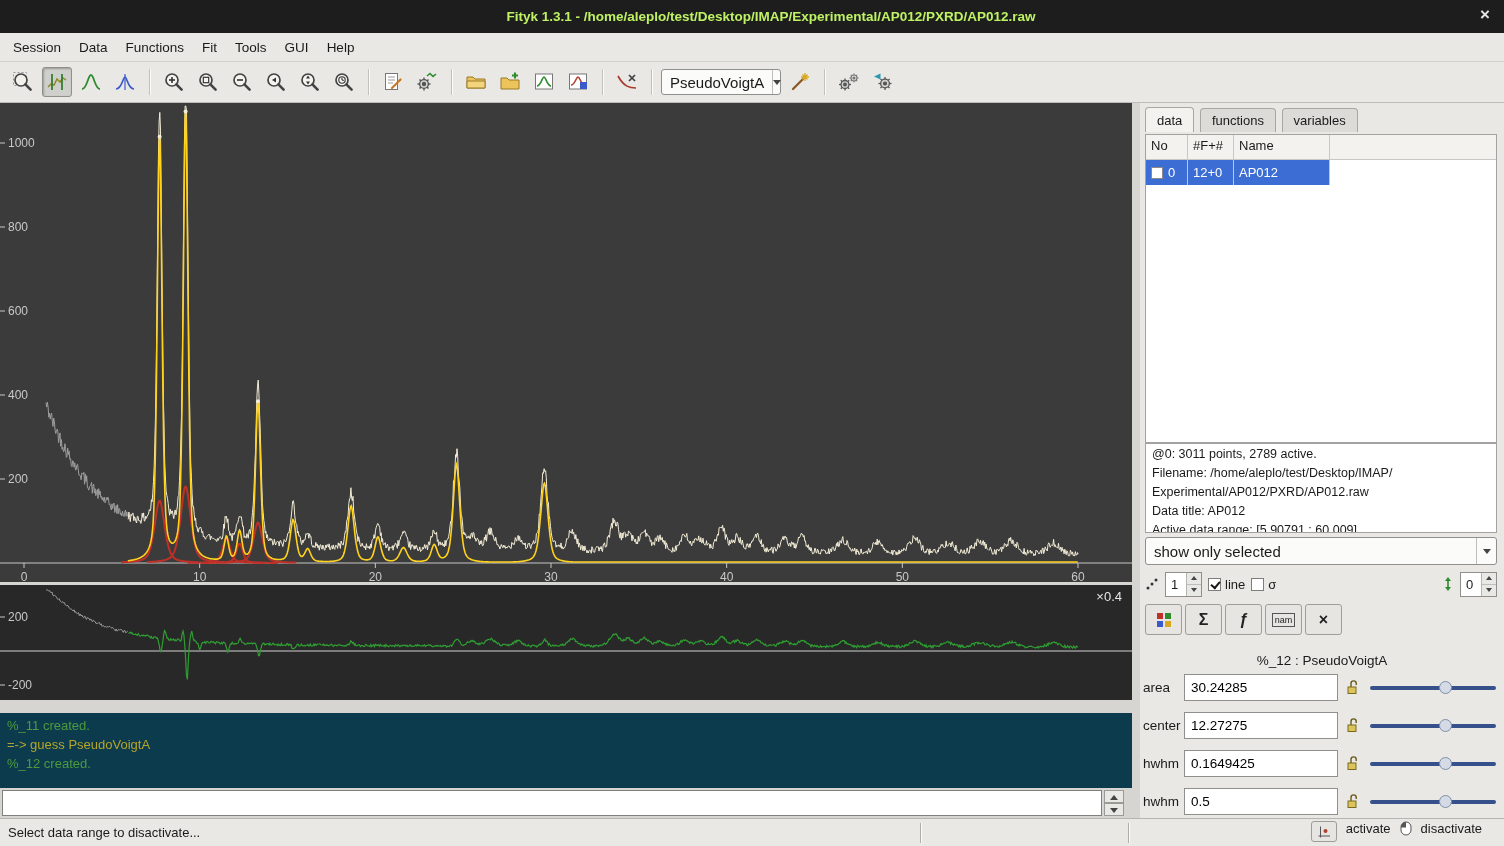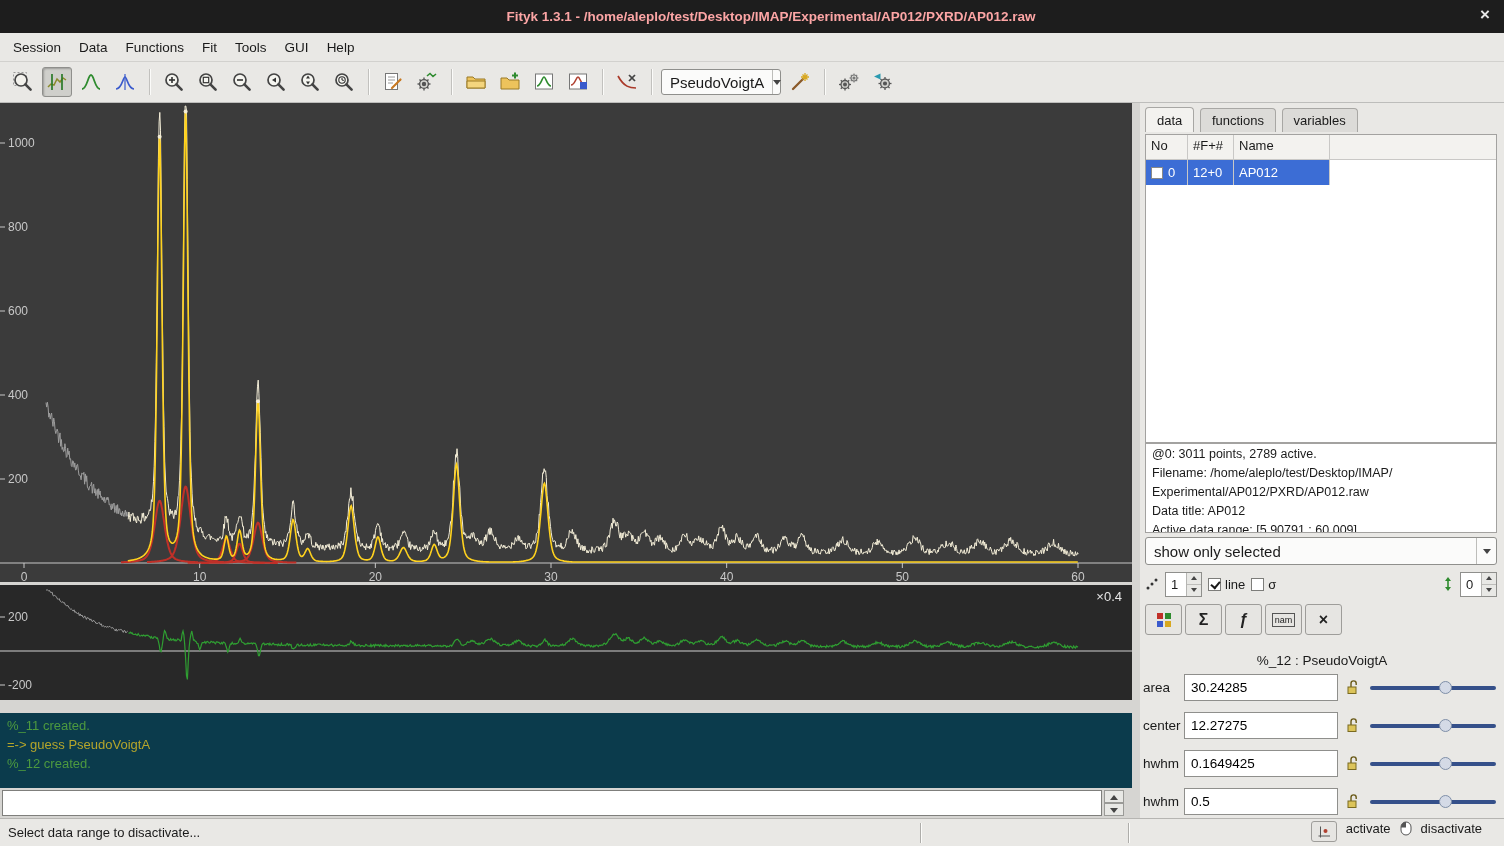--- a/index.html
+++ b/index.html
@@ -4,21 +4,21 @@
 <style>
   html,body{margin:0;padding:0;background:#555;}
   *{box-sizing:border-box;}
   #app{position:relative;width:1504px;height:846px;background:#e9e8e5;overflow:hidden;
        font-family:"Liberation Sans",sans-serif;font-size:13px;color:#1a1a1a;}
   .abs{position:absolute;}
 
   
   #titlebar{left:0;top:0;width:1504px;height:33px;background:#1d1d1d;display:flex;
             align-items:center;justify-content:center;}
-  #titlebar .ttl{color:#fca5a5;font-size:13.5px;font-weight:bold;padding-left:38px;}
+  #titlebar .ttl{color:#bef264;font-size:13.5px;font-weight:bold;padding-left:38px;}
   #titlebar .close{position:absolute;right:14px;top:5px;color:#e8e8e8;font-size:17px;
                    font-weight:bold;cursor:default;line-height:20px;}
 
   
   #menubar{left:0;top:33px;width:1504px;height:29px;background:#e9e8e5;border-bottom:1px solid #d2d1ce;
            display:flex;align-items:center;padding-left:4px;}
   #menubar .mi{padding:5px 9px;font-size:13.5px;}
 
   
   #toolbar{left:0;top:62px;width:1504px;height:41px;background:#e9e8e5;border-bottom:1px solid #bdbdbb;

